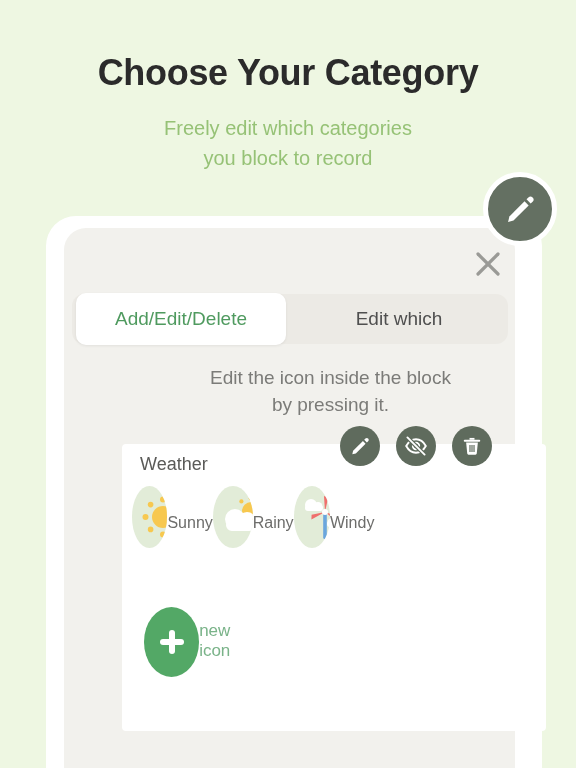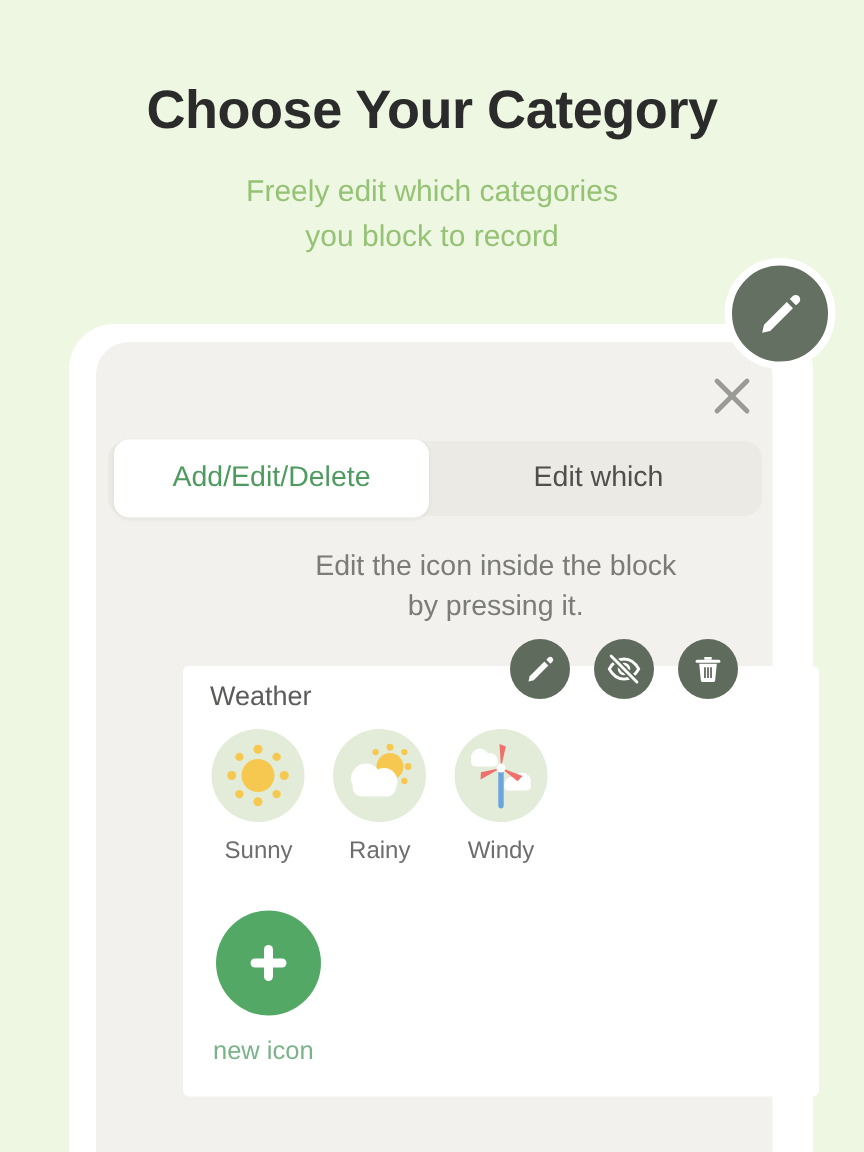--- a/index.html
+++ b/index.html
@@ -176,21 +176,21 @@
   #icon-grid {
     position: absolute;
     left: 10px;
     top: 42px;
     width: 404px;
     display: flex;
   }
   .icon-cell {
     width: 80.8px;
     display: flex;
-    flex-direction: column;
+    flex-direction: row;
     align-items: center;
   }
   .icon-circle {
     width: 62px;
     height: 62px;
     border-radius: 50%;
     background: #e2ecd8;
     position: relative;
     overflow: hidden;
   }
@@ -200,21 +200,21 @@
     color: #6d6d6b;
   }
 
   
   #new-icon-cell {
     position: absolute;
     left: 20px;
     top: 163px;
     width: 110px;
     display: flex;
-    flex-direction: column;
+    flex-direction: row;
     align-items: flex-start;
   }
   #add-circle {
     width: 70px;
     height: 70px;
     border-radius: 50%;
     background: #53a866;
     display: flex;
     align-items: center;
     justify-content: center;

